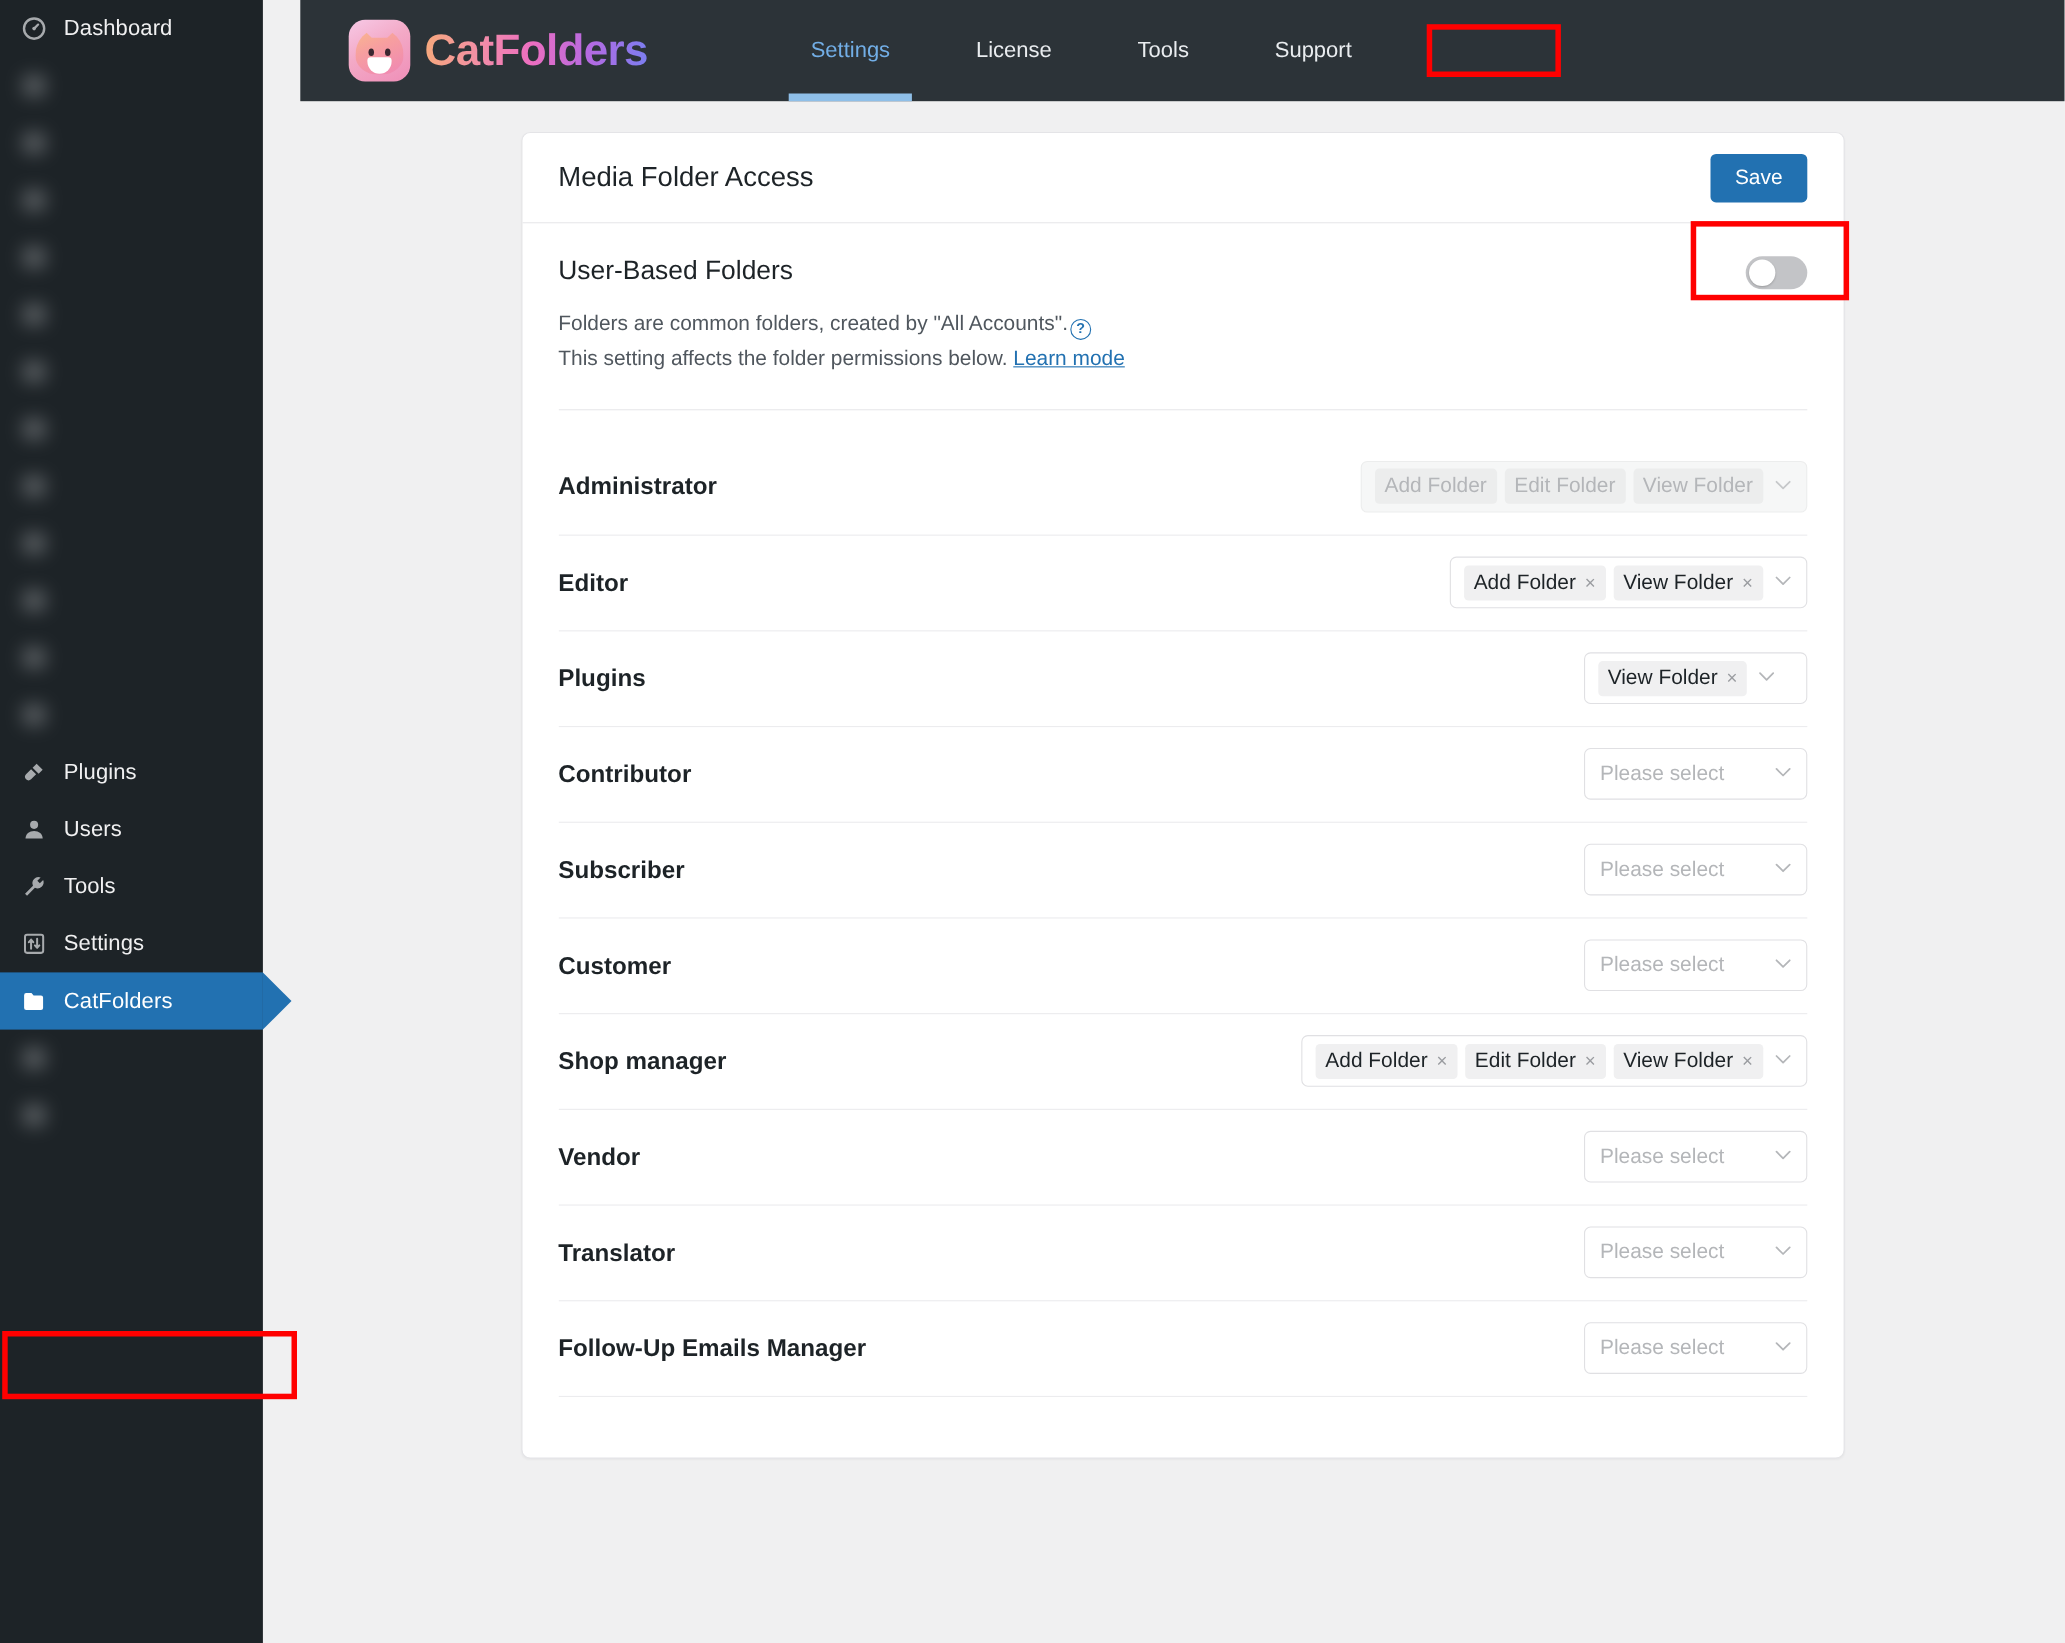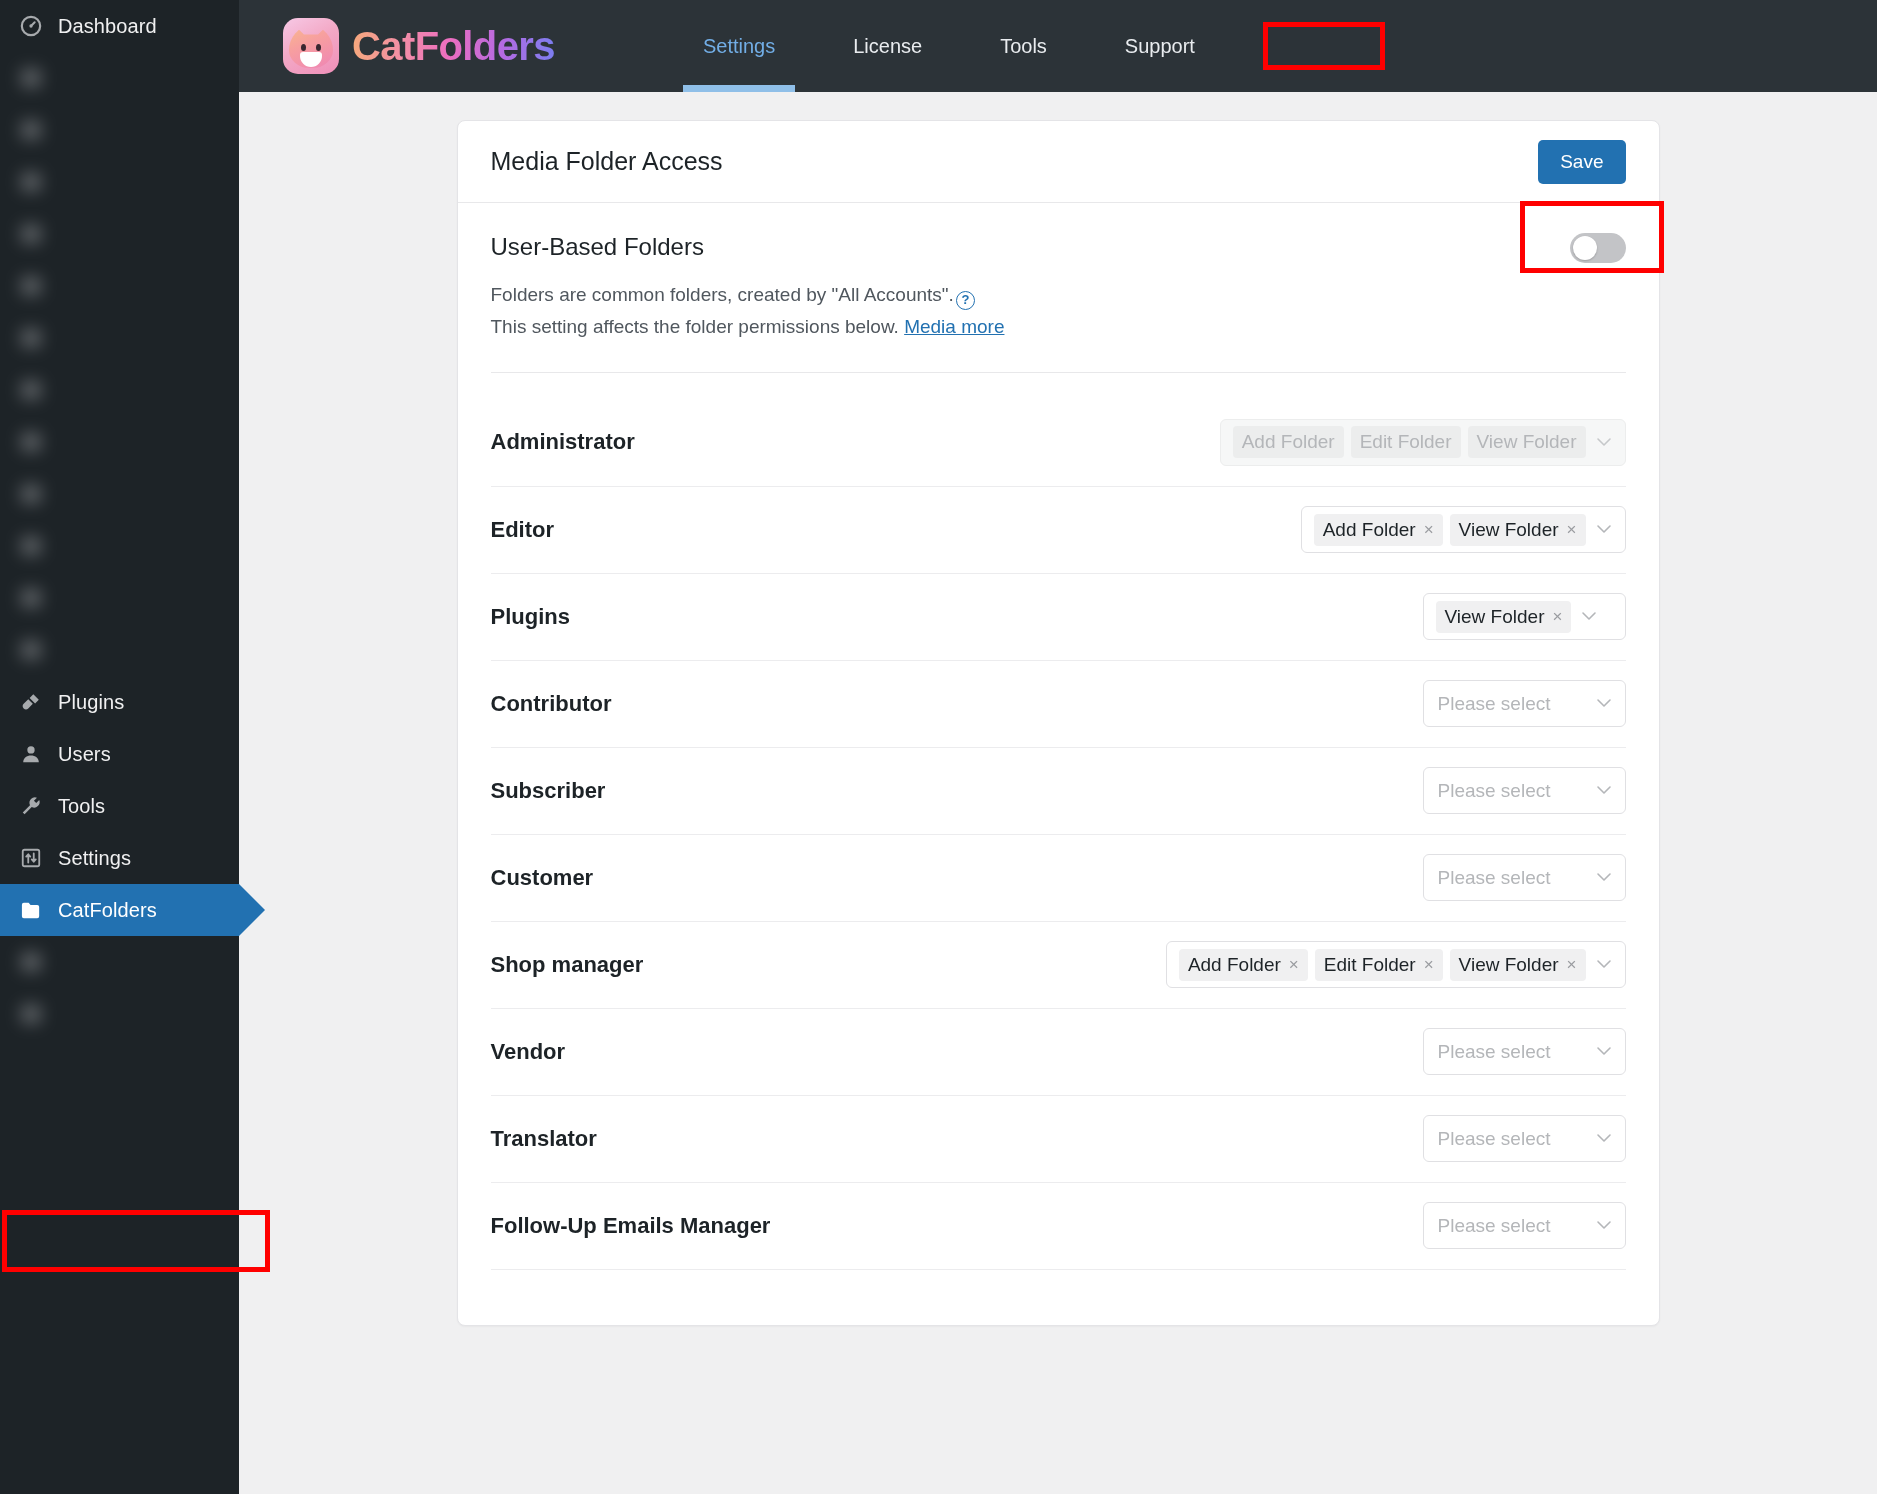--- a/index.html
+++ b/index.html
@@ -2,21 +2,21 @@
 <html><head>
 <meta charset="utf-8">
 <style>
   * { box-sizing: border-box; margin: 0; padding: 0; }
   html, body {
     width: 1877px; height: 1494px;
     background: #f0f0f1;
     font-family: "Liberation Sans", sans-serif;
     overflow: hidden;
   }
-  .app { position: relative; width: 1877px; height: 1494px; display: flex; }
+  .app { position: relative; width: 1877px; height: 1494px; display: flex; gap: 34px; }
 
   
   .sidebar {
     width: 239px; height: 1494px; flex: 0 0 239px;
     background: #1d2327; color: #f0f0f1;
     position: relative; z-index: 5;
   }
   .side-item {
     display: flex; align-items: center;
     height: 52px; padding-left: 18px; gap: 14px;
@@ -382,21 +382,21 @@
 
         <div class="section">
           <div class="sec-row">
             <div>
               <div class="sec-title">User-Based Folders</div>
               <div class="sec-sub">
                 <span>Folders are common folders, created by "All Accounts".</span><span class="qmark">?</span>
               </div>
               <div class="sec-sub">
                 <span>This setting affects the folder permissions below.</span>
-                <a href="#">Media more</a>
+                <a href="#">Learn mode</a>
               </div>
             </div>
             <div class="toggle off" id="toggle-ubf">
               <div class="knob"></div>
             </div>
           </div>
           <div class="redbox-toggle" style="right:-5px; top:-2px; width:144px; height:72px;"></div>
         </div>
 
         <div class="divider"></div>

